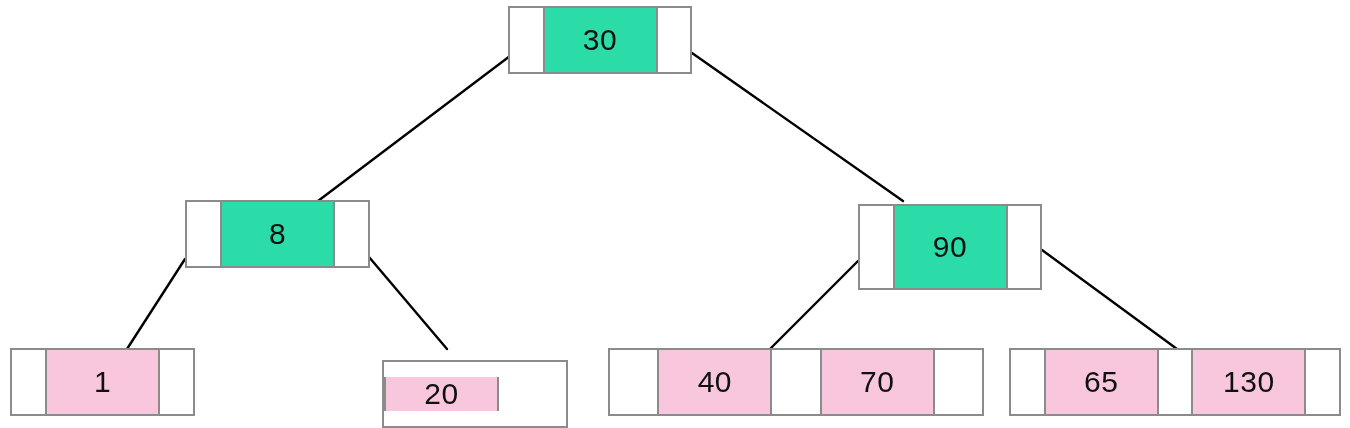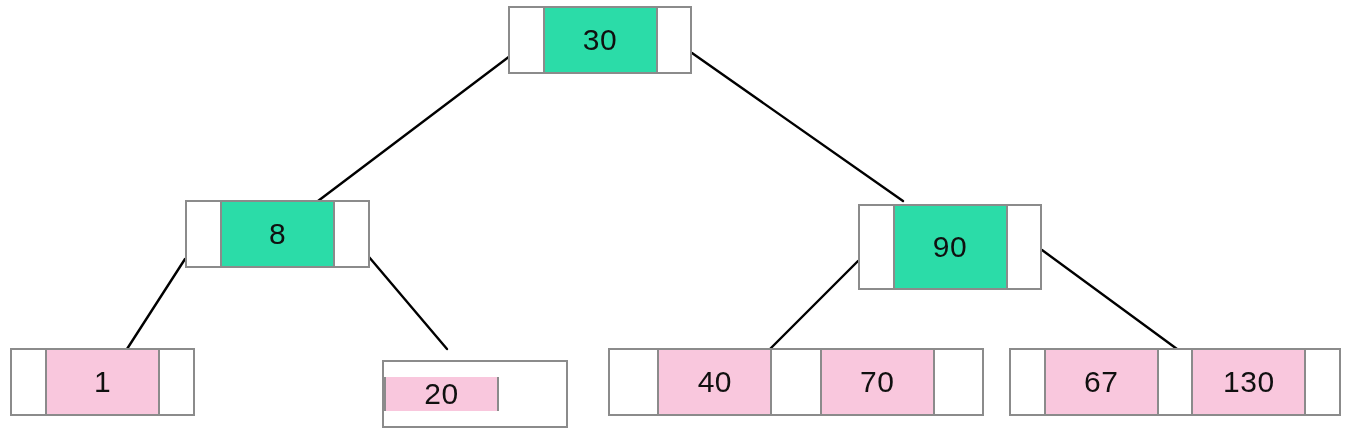--- a/index.html
+++ b/index.html
@@ -101,19 +101,19 @@
   <div class="node leaf" style="left: 608px; top: 348px; width: 376px; height: 68px;">
     <div class="ptr"></div>
     <div class="key">40</div>
     <div class="ptr"></div>
     <div class="key">70</div>
     <div class="ptr"></div>
   </div>
 
   <div class="node leaf" style="left: 1009px; top: 348px; width: 332px; height: 68px;">
     <div class="ptr"></div>
-    <div class="key">67</div>
+    <div class="key">65</div>
     <div class="ptr"></div>
     <div class="key">130</div>
     <div class="ptr"></div>
   </div>
 
 </div>
 
 </body></html>

